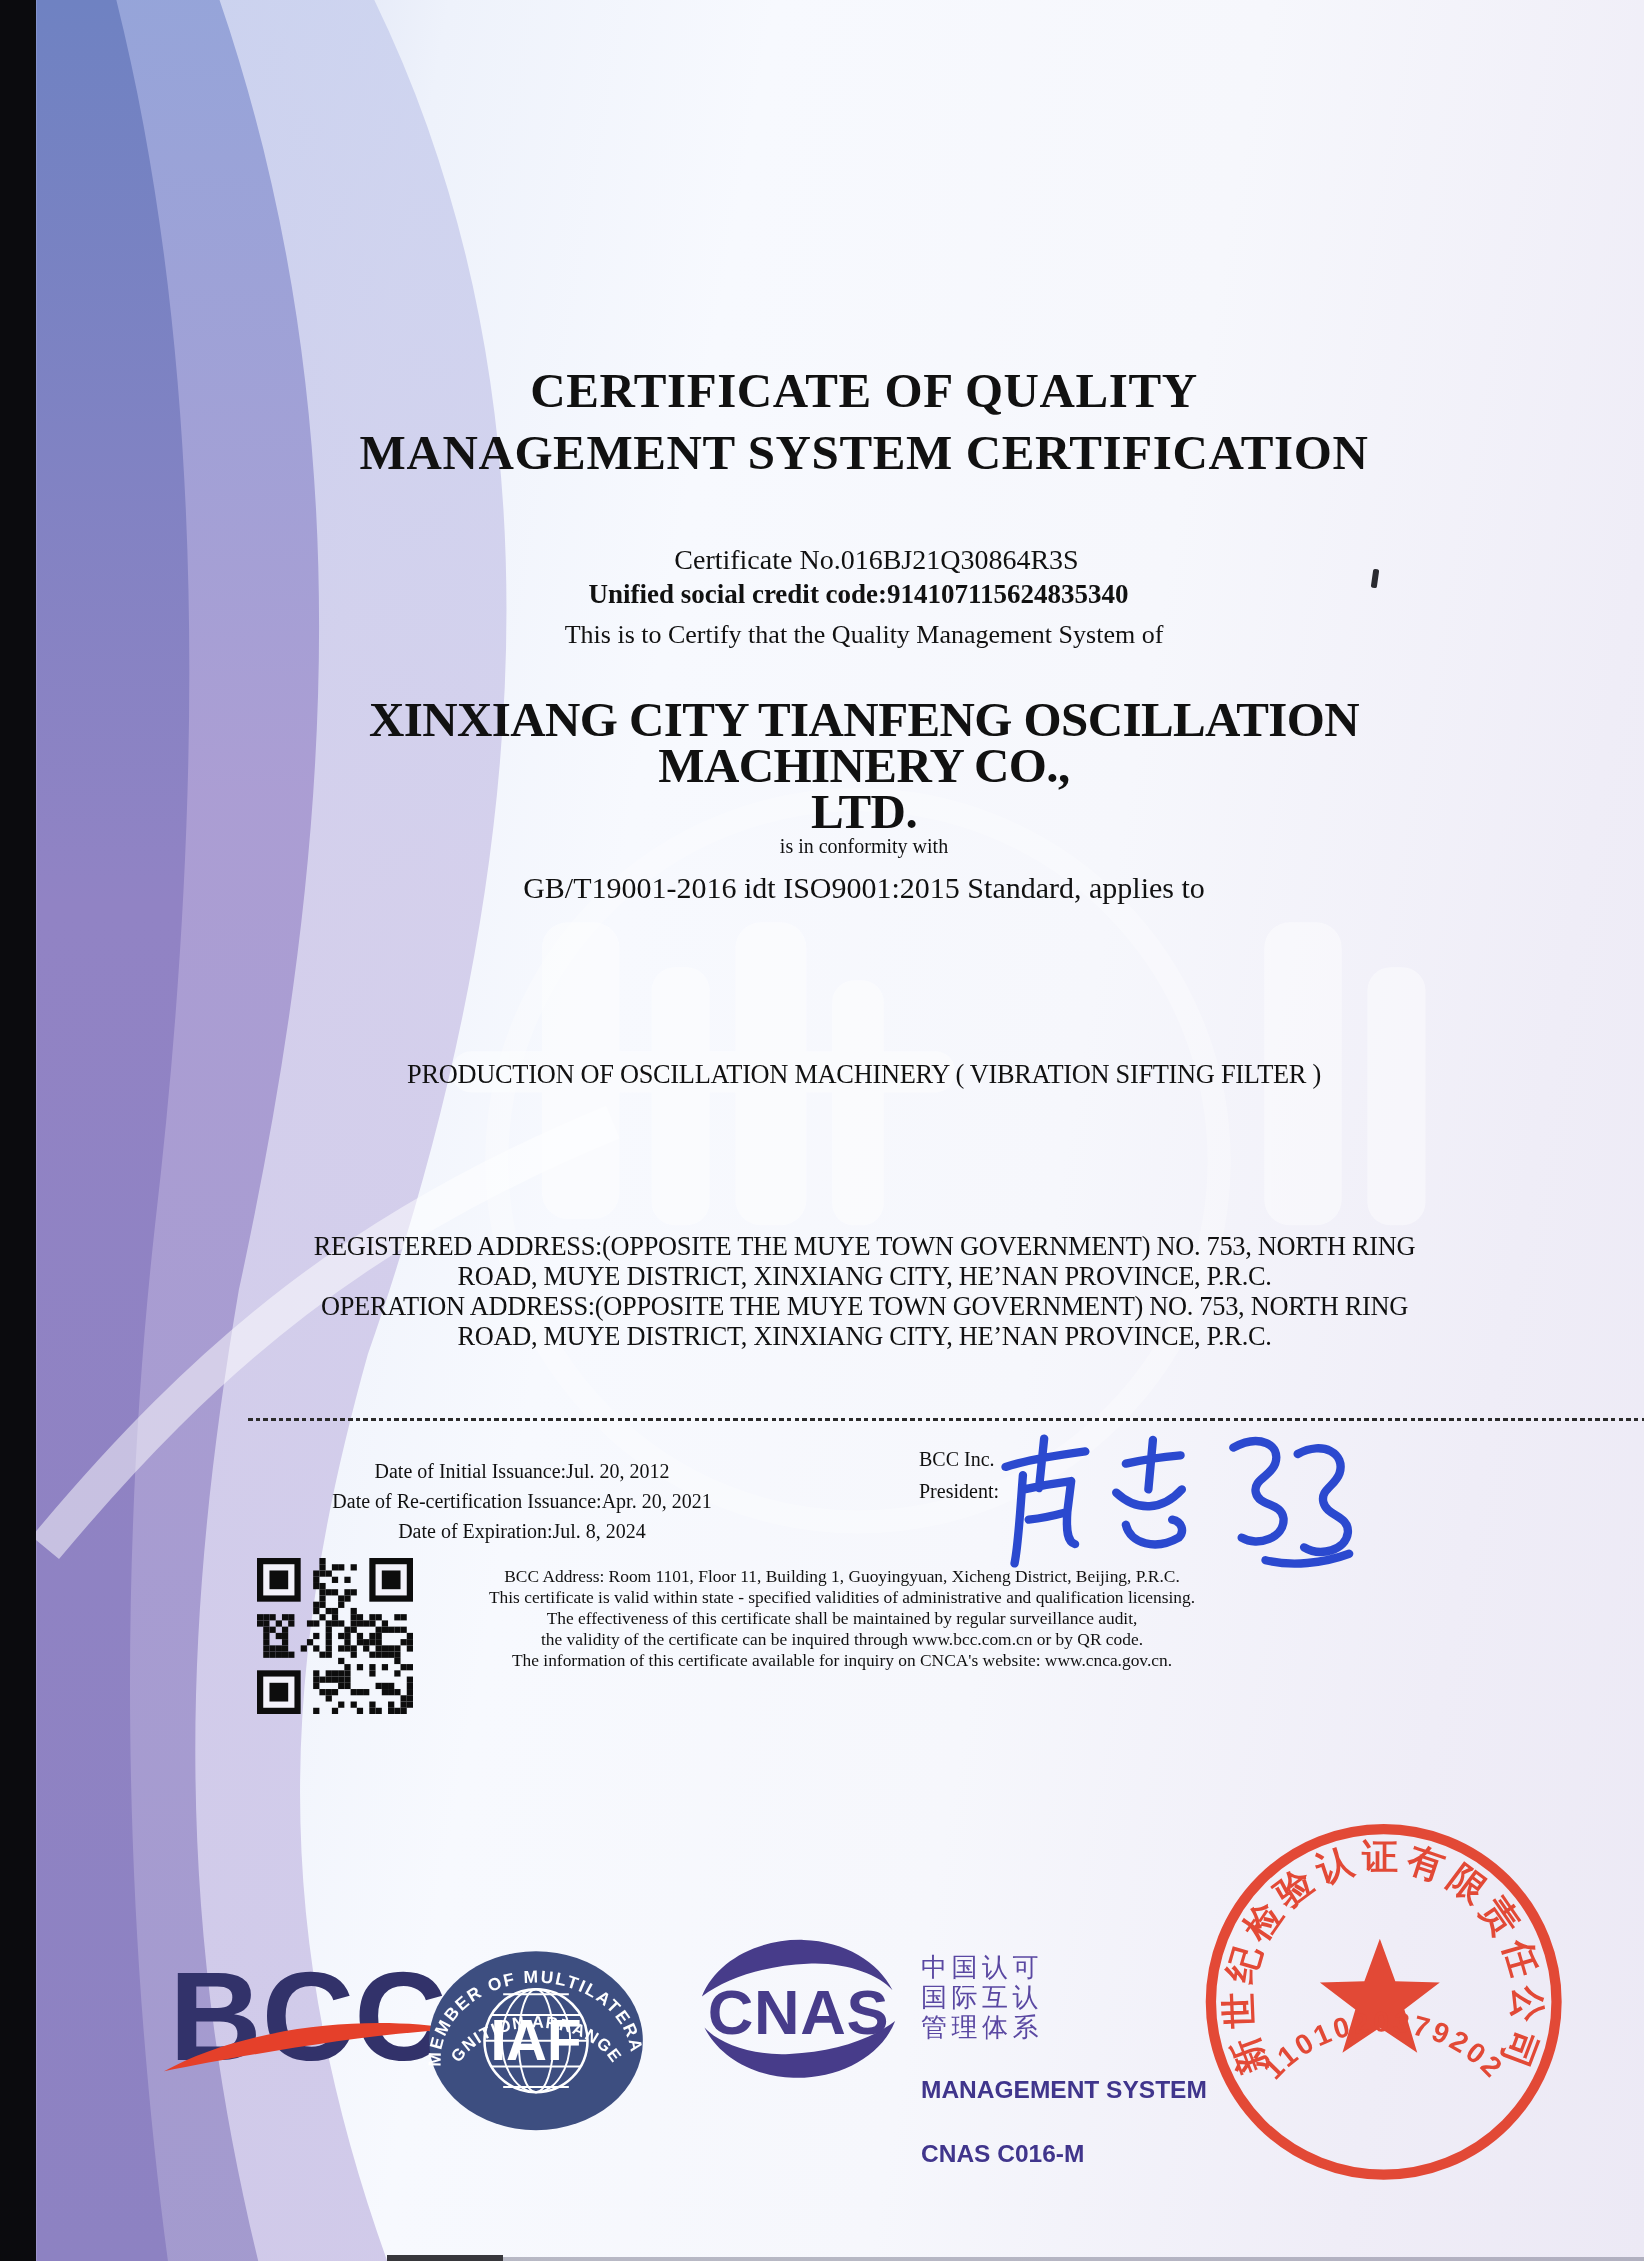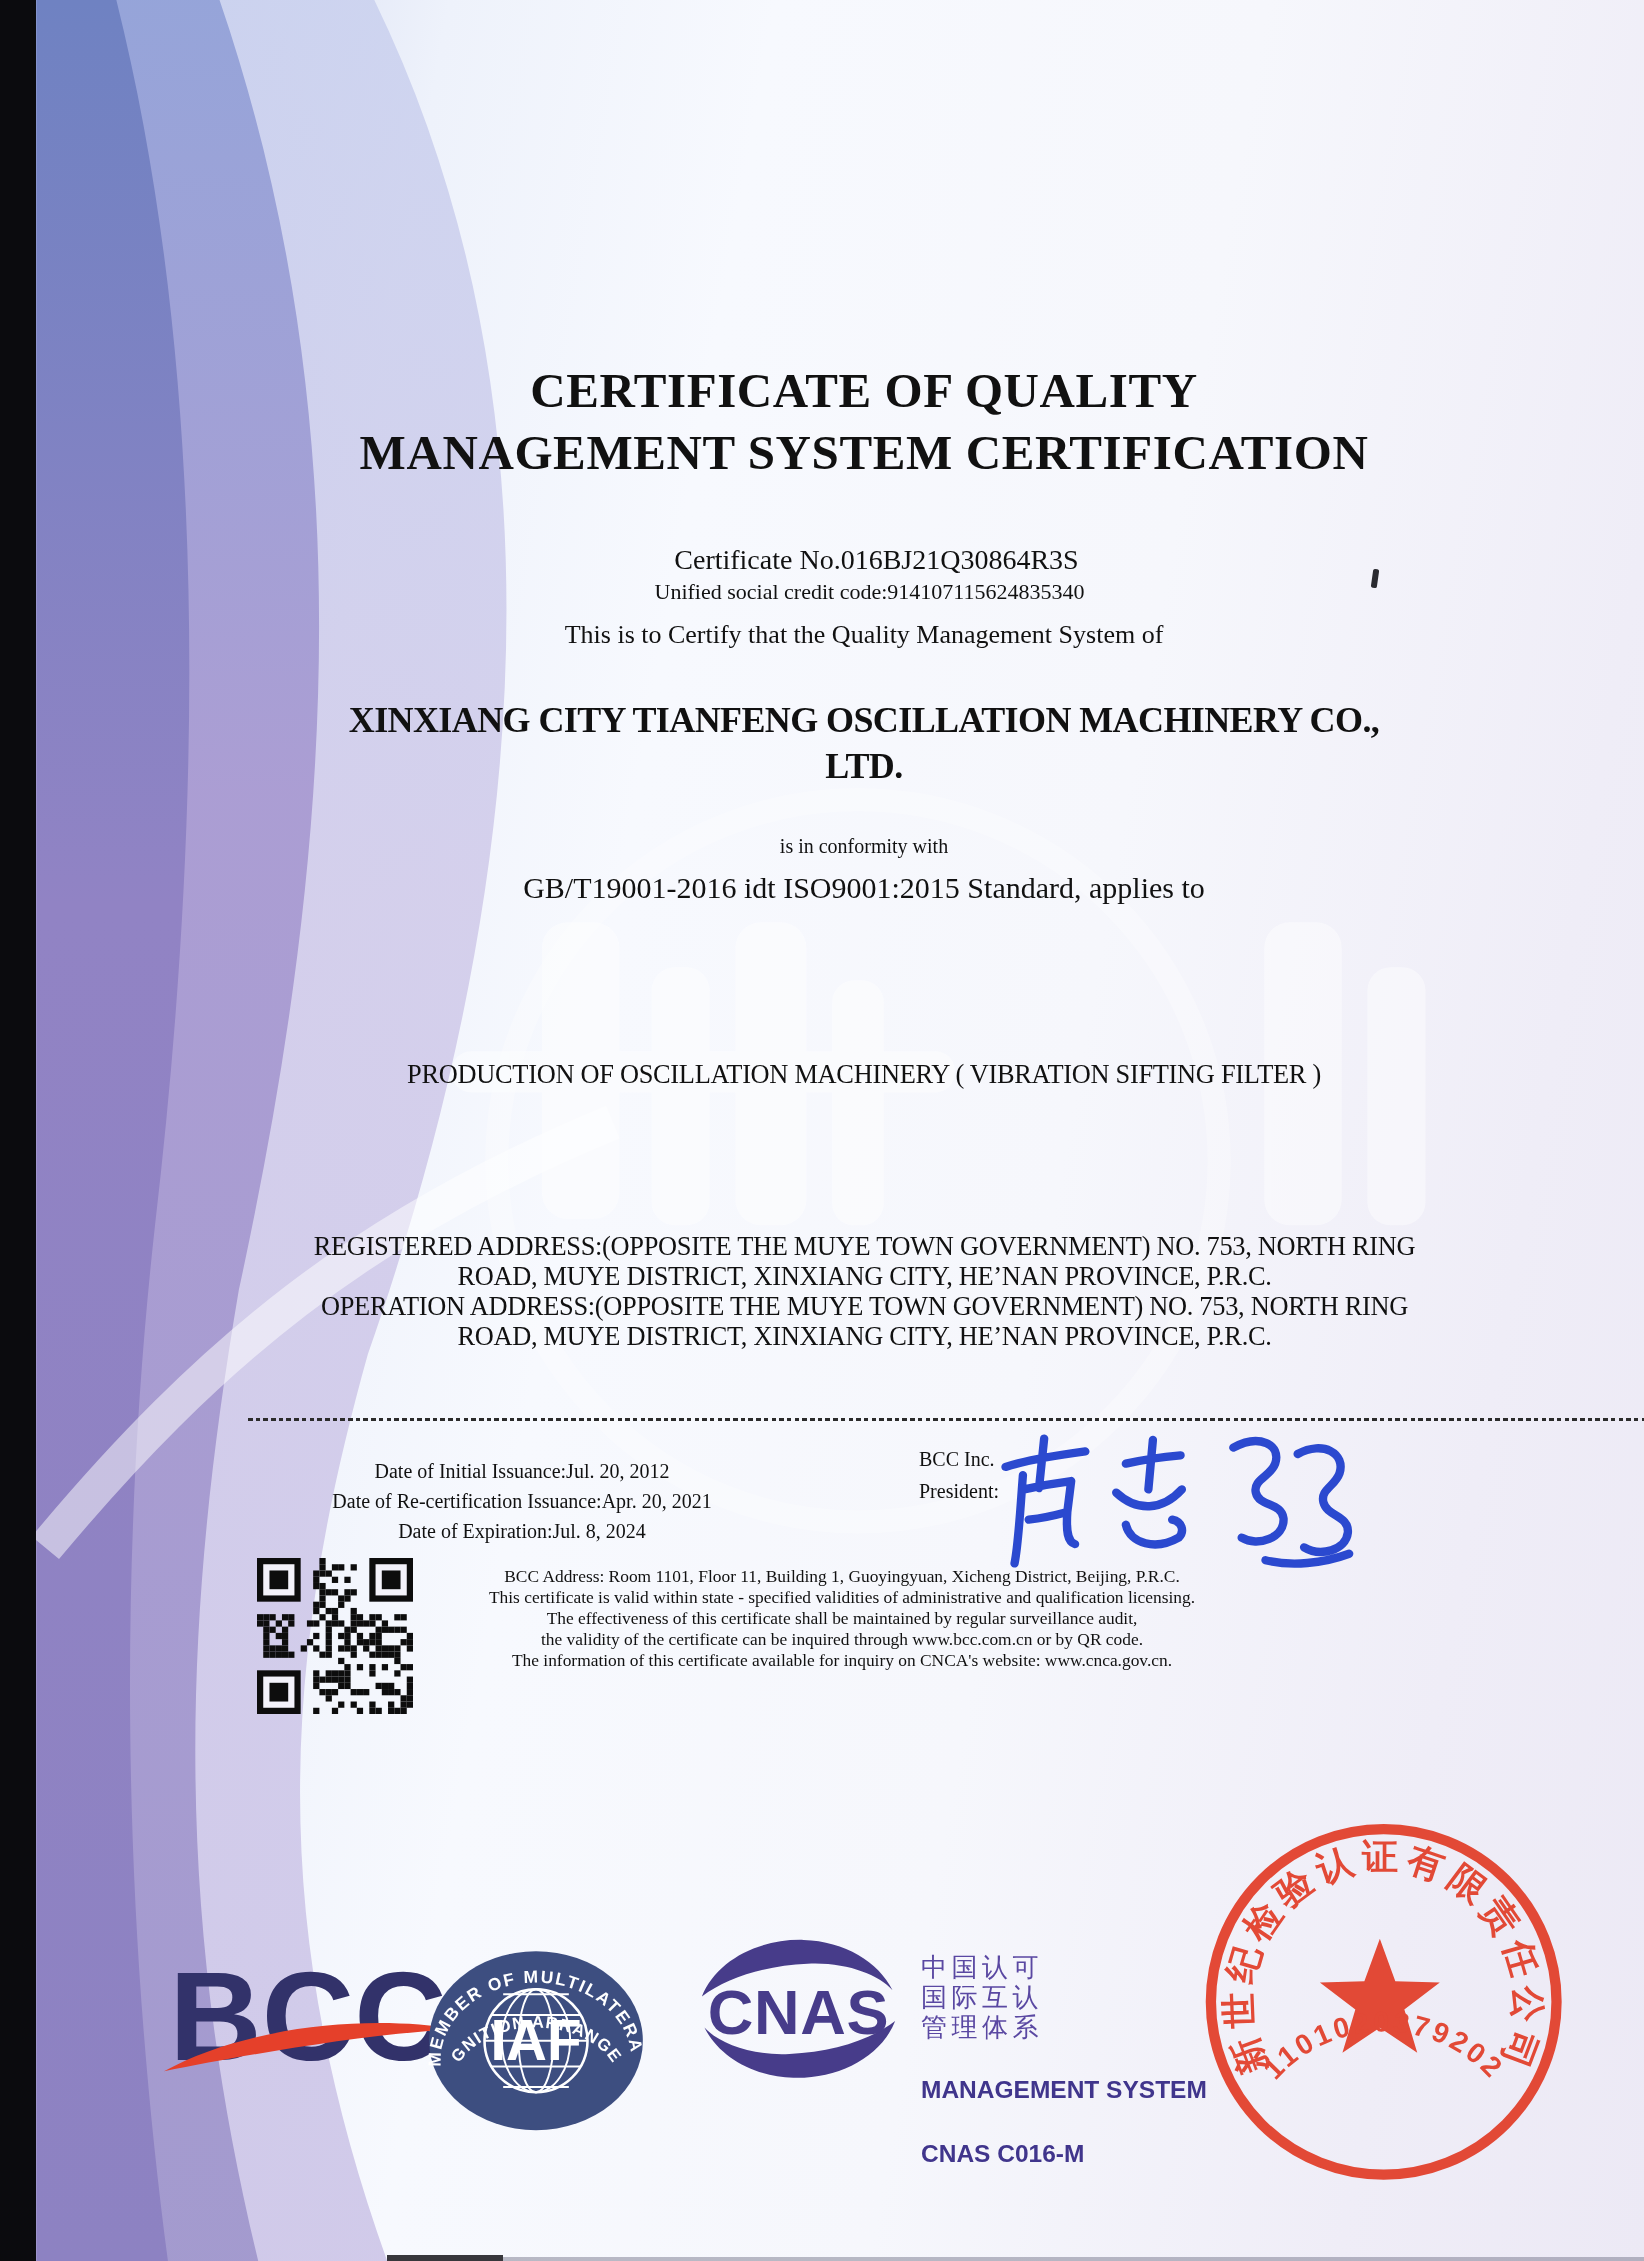--- a/index.html
+++ b/index.html
@@ -7,23 +7,23 @@
         font-family:"Liberation Serif","DejaVu Serif",serif;color:#111;
         background:linear-gradient(100deg,#aeb9e2 0%,#d9dff3 10%,#eef2fb 22%,#f7f9fe 38%,#f6f7fc 62%,#efedf7 85%,#ece9f5 100%);}
   .bgsvg{position:absolute;left:0;top:0;z-index:0;}
   .edge-left{position:absolute;left:0;top:0;width:36px;height:2261px;background:#0b0b0e;z-index:5;}
   .edge-bottom-a{position:absolute;left:387px;top:2255px;width:116px;height:6.4px;background:#15151a;opacity:.85;z-index:5;}
   .edge-bottom-b{position:absolute;left:503px;top:2257px;width:1142px;height:4.5px;background:#6a6a80;opacity:.45;z-index:5;}
   .ink-speck{position:absolute;left:1372px;top:569px;width:5.8px;height:19.3px;background:#2a2a30;border-radius:1.9px;transform:rotate(8deg);z-index:3;}
   .txt{position:absolute;z-index:4;text-align:center;}
   .title{left:193px;top:360px;width:1342px;font-size:49px;font-weight:bold;line-height:62px;letter-spacing:0.6px;}
   .certno{left:193px;top:544px;width:1367px;font-size:28px;font-weight:normal;}
-  .credit{left:186px;top:579px;width:1367px;font-size:22px;font-weight:normal;}
+  .credit{left:175px;top:579px;width:1367px;font-size:27px;font-weight:bold;}
   .certify{left:193px;top:620px;width:1342px;font-size:26px;}
-  .company{left:335px;top:697px;width:1058px;font-size:36px;font-weight:bold;line-height:46px;letter-spacing:-0.6px;}
+  .company{left:335px;top:697px;width:1058px;font-size:49px;font-weight:bold;line-height:46px;letter-spacing:-0.6px;}
   .conf1{left:193px;top:835px;width:1342px;font-size:20px;}
   .conf2{left:193px;top:871px;width:1342px;font-size:30px;}
   .scope{left:193px;top:1059px;width:1342px;font-size:26.4px;font-weight:500;letter-spacing:-0.3px;}
   .addresses{left:310px;top:1231px;width:1109px;font-size:26.4px;line-height:30px;letter-spacing:-0.3px;}
   .sep{position:absolute;left:248px;top:1418px;width:1396px;height:3.2px;z-index:4;
        background:repeating-linear-gradient(90deg,#2b2b2b 0 4.5px,transparent 4.5px 7.7px);}
   .dates{left:277px;top:1443px;width:490px;font-size:20px;line-height:30px;margin-top:13px;}
   .issuer{position:absolute;left:919px;top:1443px;z-index:4;font-size:20px;line-height:32px;text-align:left;}
   .fineprint{position:absolute;left:423px;top:1566px;width:838px;z-index:4;font-size:17.4px;line-height:21px;text-align:center;}
   .sig{position:absolute;left:987px;top:1427px;z-index:6;}

